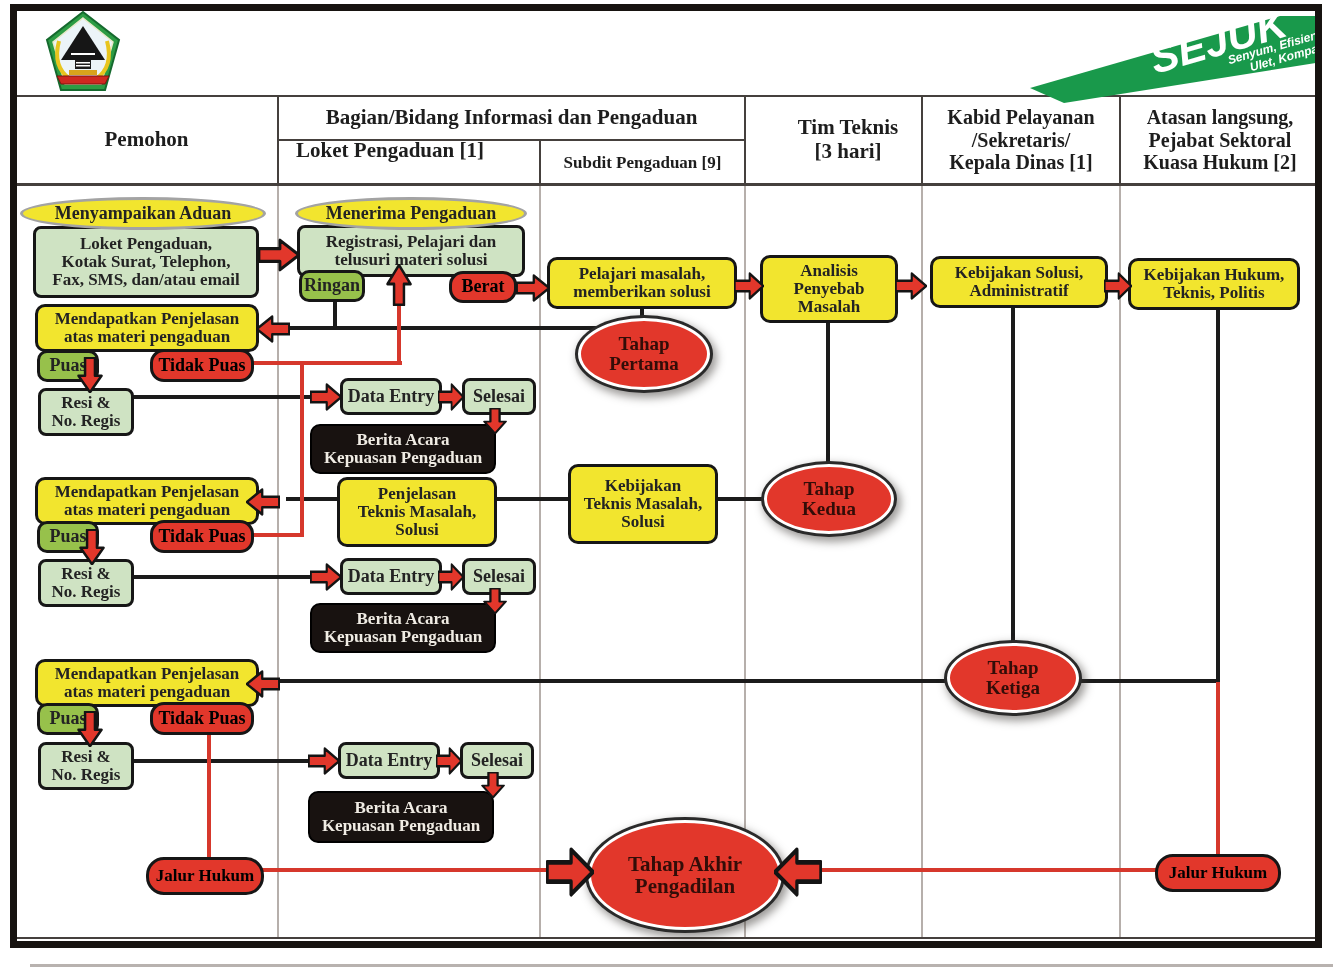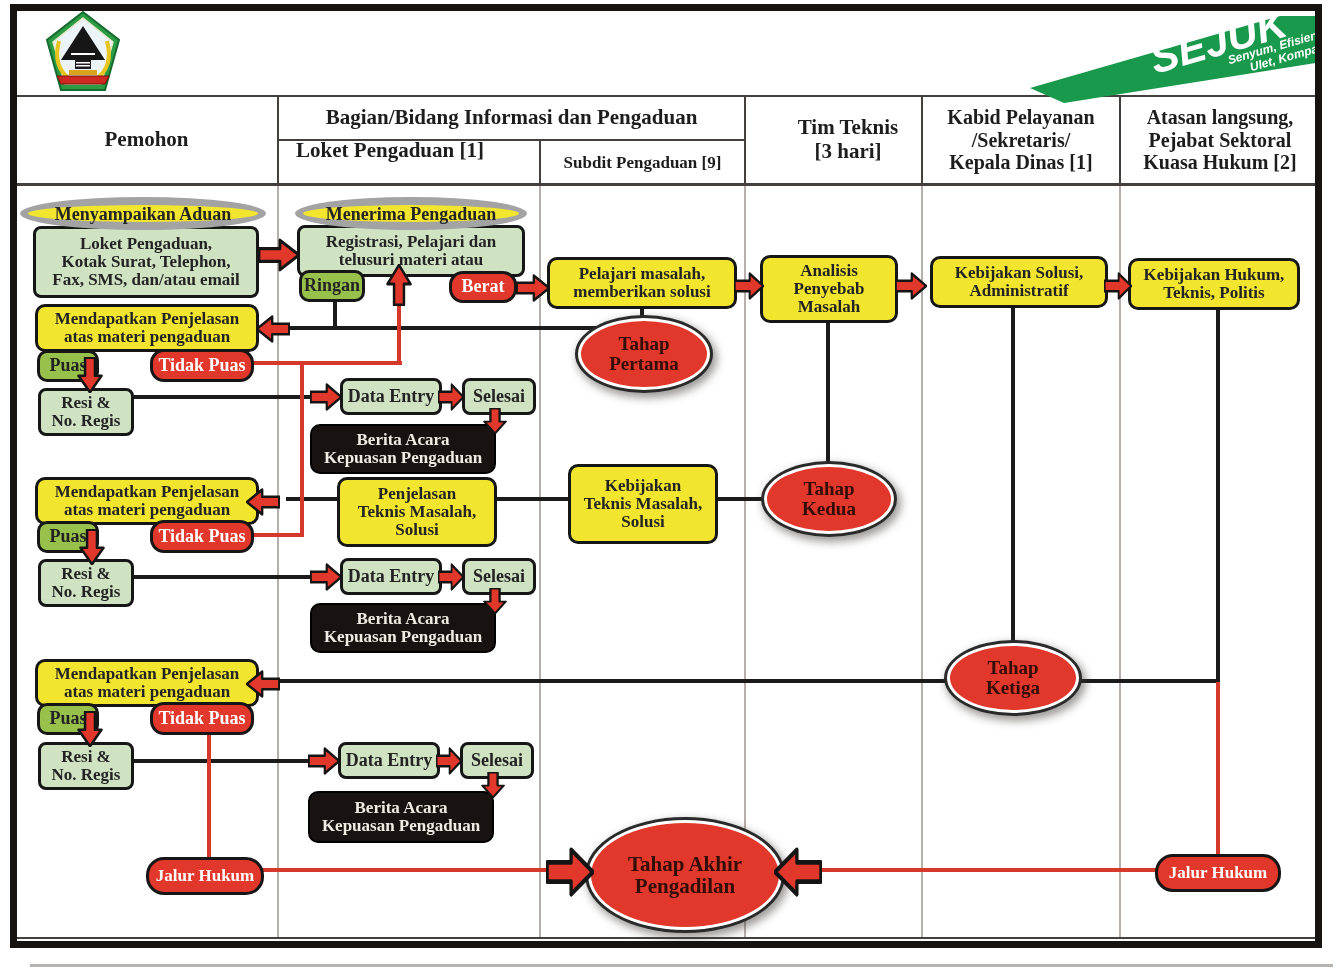--- a/index.html
+++ b/index.html
@@ -7,24 +7,24 @@
 body{font-family:"Liberation Serif",serif}
 #page{position:relative;width:1337px;height:974px;background:#fff;overflow:hidden}
 .frame{position:absolute;left:10px;top:4px;width:1312px;height:944px;border:7px solid #171310;z-index:4;pointer-events:none}
 .title{position:absolute;left:156px;top:13px;font-family:"Liberation Sans",sans-serif;font-weight:700;font-size:22px;line-height:26px;color:#141414;z-index:2;letter-spacing:-.2px}
 .tableborder{position:absolute;left:15px;top:95px;width:1306px;height:844px;border:2px solid #45403d;z-index:1}
 .gridline{position:absolute;background:#b6afab;z-index:0}
 .hline{position:absolute;background:#45403d;z-index:1}
 .hdrcell{position:absolute;display:grid;place-items:center;text-align:center;white-space:pre-line;font-weight:700;color:#1d1d1d;z-index:2;line-height:1.12}
 .node{position:absolute;display:grid;place-items:center;text-align:center;white-space:pre-line;font-weight:700;color:#232323;line-height:1.07;z-index:2}
 .yel{background:var(--yellow);border:3px solid #161616;border-radius:10px}
-.yel-ell{background:var(--yellow);border:8px solid #a3a3a3;border-radius:50%}
+.yel-ell{background:var(--yellow);border:3px solid #a3a3a3;border-radius:50%}
 .pale{background:var(--pale_green);border:3px solid #161616;border-radius:8px}
 .olive{background:var(--olive_green);border:3px solid #161616;border-radius:10px}
-.redchip{background:var(--red);border:3px solid #161616;border-radius:14px;color:#ffffff}
+.redchip{background:var(--red);border:3px solid #161616;border-radius:14px;color:#000000}
 .blackbox{background:var(--black_box);color:#f0ece4;border-radius:10px;border:2px solid #000}
 .redell{background:var(--red);border:3px solid #fff;border-radius:50%;box-shadow:0 0 0 3px #2a2a2a,3px 4px 8px 4px rgba(60,55,52,.5);color:#330d08}
 .ln{position:absolute;z-index:1}
 .k{background:#1b1b1b}
 .r{background:#d6382c}
 .ar{position:absolute;z-index:3;display:block}
 .ar svg{width:100%;height:100%;display:block}
 .banner{position:absolute;left:1030px;top:8px;width:292px;height:95px;z-index:2}
 .logo{position:absolute;left:44px;top:10px;width:78px;height:84px;z-index:2}
 .botline{position:absolute;left:30px;top:964px;width:1303px;height:3px;background:#b8b2af;z-index:0}
@@ -108,21 +108,21 @@
   <div class="ln r" style="left:260px;top:868px;width:292px;height:4px"></div>
   <div class="ln r" style="left:818px;top:868px;width:341px;height:4px"></div>
   <div class="ln r" style="left:1216px;top:682px;width:4px;height:176px"></div>
 
   <div class="node yel-ell" style="left:20px;top:197px;width:246px;height:33px;font-size:18px;z-index:3">Menyampaikan Aduan</div>
   <div class="node pale" style="left:33px;top:226px;width:226px;height:72px;font-size:17px">Loket Pengaduan,
 Kotak Surat, Telephon,
 Fax, SMS, dan/atau email</div>
   <div class="node yel-ell" style="left:295px;top:197px;width:232px;height:33px;font-size:18px;z-index:3">Menerima Pengaduan</div>
   <div class="node pale" style="left:297px;top:225px;width:228px;height:52px;font-size:17px">Registrasi, Pelajari dan
-telusuri materi atau</div>
+telusuri materi solusi</div>
   <div class="node olive" style="left:299px;top:270px;width:66px;height:32px;font-size:18px;z-index:3">Ringan</div>
   <div class="node redchip" style="left:449px;top:271px;width:68px;height:32px;font-size:18px;z-index:3">Berat</div>
   <div class="node yel" style="left:547px;top:257px;width:190px;height:52px;font-size:17px">Pelajari masalah,
 memberikan solusi</div>
   <div class="node yel" style="left:760px;top:255px;width:138px;height:68px;font-size:17px">Analisis
 Penyebab
 Masalah</div>
   <div class="node yel" style="left:930px;top:256px;width:178px;height:52px;font-size:17px">Kebijakan Solusi,
 Administratif</div>
   <div class="node yel" style="left:1128px;top:258px;width:172px;height:52px;font-size:17px">Kebijakan Hukum,

